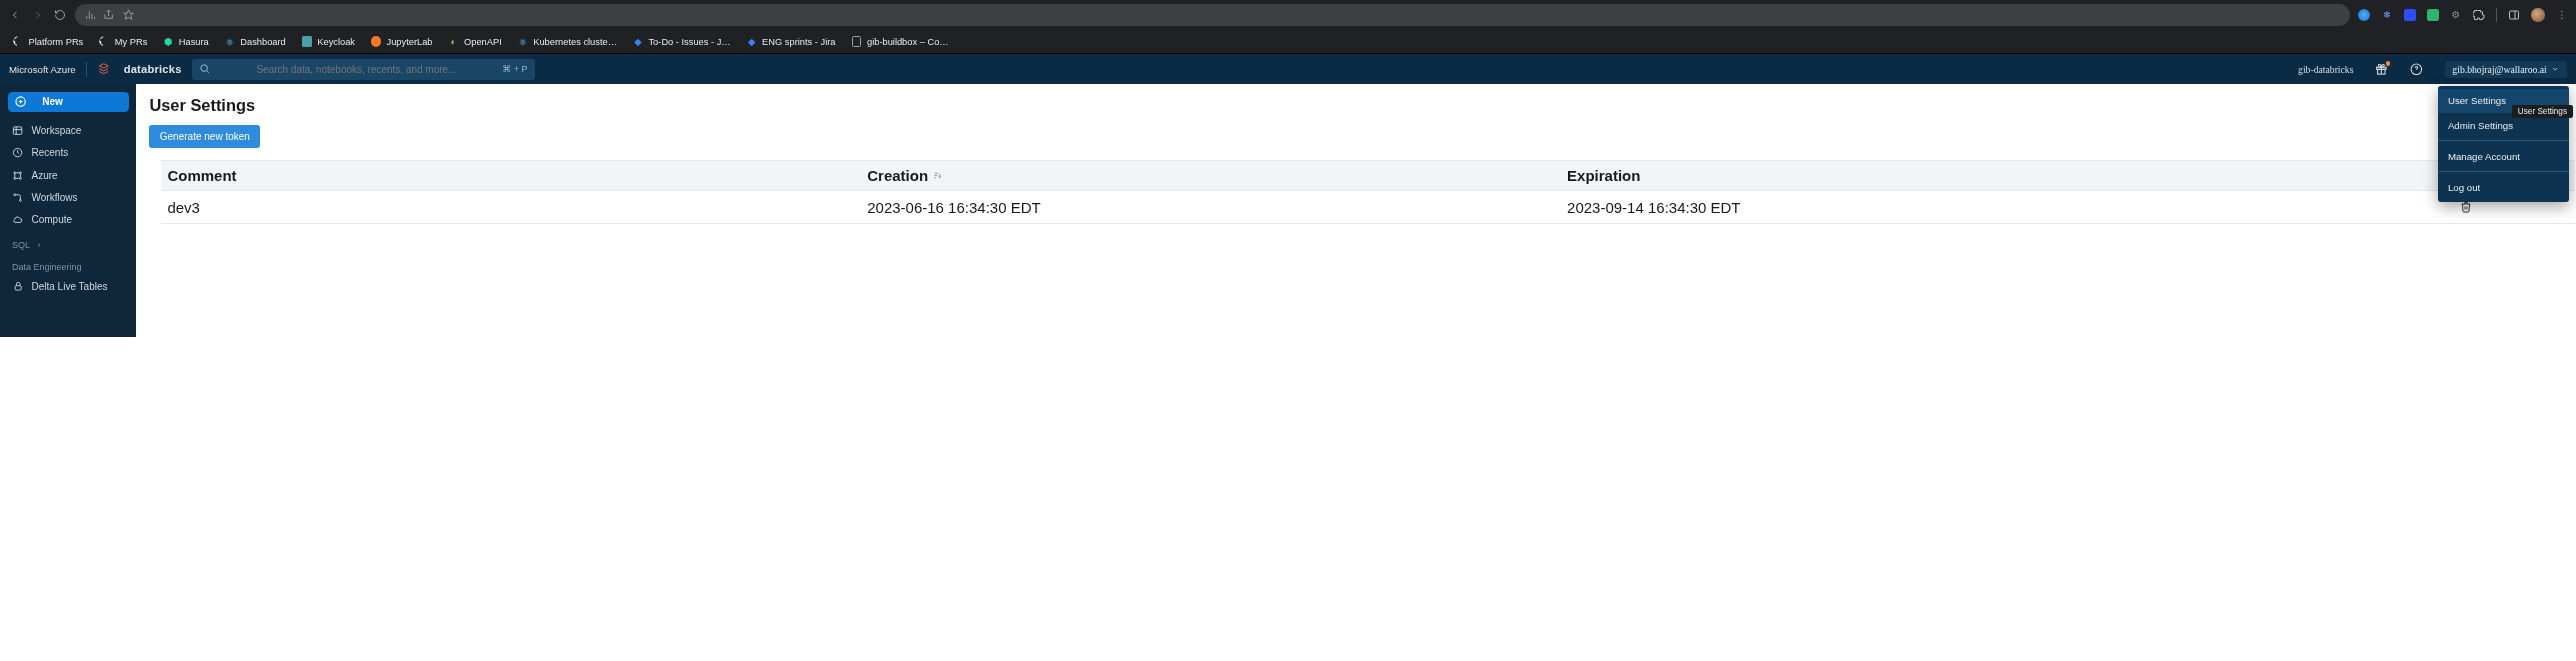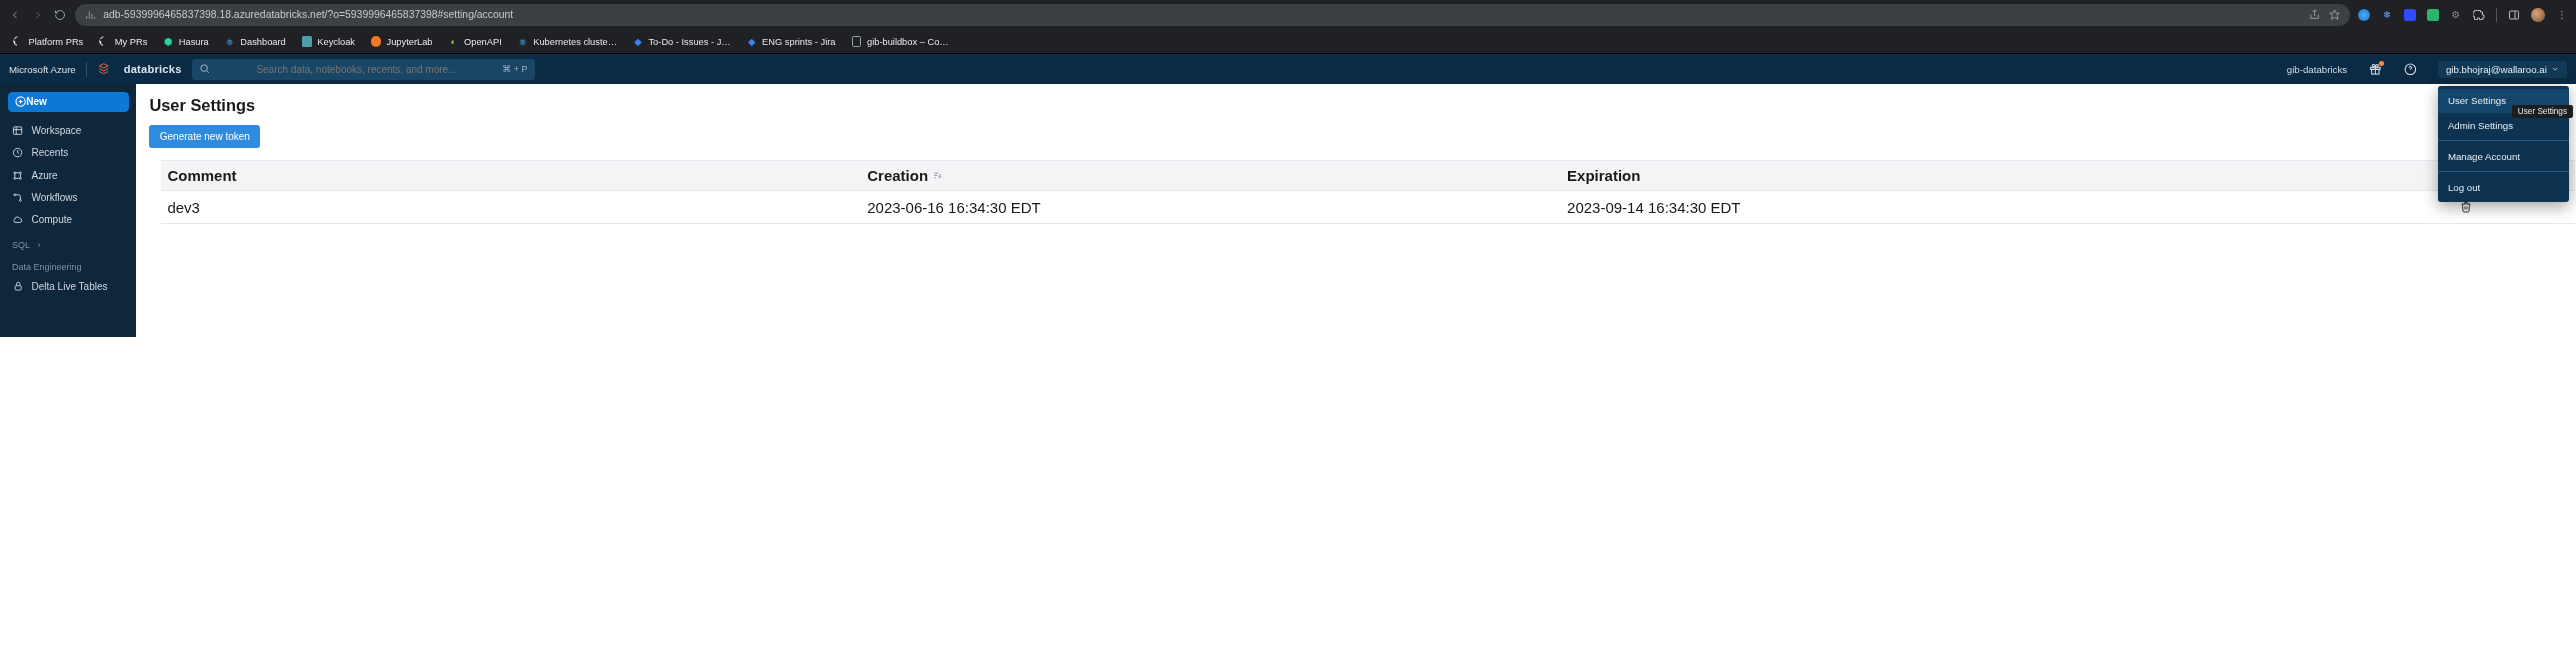--- a/index.html
+++ b/index.html
@@ -112,21 +112,21 @@
     padding:0 7.5px;
     flex:0 1 343px;
     color:#b9c9d5;
     position: relative;
   }
   .searchbox input {
     flex:1; background:transparent; border:0; outline:0; color:#e6edf3; font-size:10px;text-align:center;
   }
   .searchbox .shortcut { font-size:9px; color:#9db4c5; }
   .topbar-spacer { flex:1; }
-  .topbar-right { display:flex; align-items:center; gap:22px; }
+  .topbar-right { display:flex; align-items:center; gap:22px;font-family:Liberation Serif, serif; }
   .ws-name { font-size:9.7px; color:#d4dee6; }
   .gift { position:relative; }
   .gift .dot { position:absolute; top:-1.5px; right:-2.2px; width:4.5px; height:4.5px; border-radius:50%; background:#ff8a3d; }
   .user-pill {
     display:flex; align-items:center; gap:4.5px;
     background: #123a56; color:#e6edf3;
     padding:3px 7.5px; border-radius:3px; font-size:9.7px;
     position: relative;
   }
   
@@ -135,21 +135,21 @@
     width: 136px;
     background: var(--sidebar-bg);
     color: var(--sidebar-text);
     padding: 7.5px 0;
     display:flex; flex-direction:column; gap:0;
   }
   .new-btn {
     margin: 0 7.5px 7.5px 7.5px;
     background: var(--new-btn-bg);
     color: #fff;
-    display:flex; align-items:center; gap:0;
+    display:flex; align-items:center; gap:16px;
     padding:4.5px 7.5px; border-radius:4.5px; font-weight:600; font-size:10px;
   }
   .side-item {
     display:flex; align-items:center; gap:7.5px;
     padding:5.2px 12px; font-size:10px;
     color: var(--sidebar-text);
   }
   .side-item .icon { width:12px; height:12px; display:flex; align-items:center; justify-content:center; }
   .side-section {
     padding: 9px 12px 3px 12px; font-size:9px; color:#7e94a5; display:flex; align-items:center; gap:4.5px;
@@ -220,21 +220,20 @@
   </div>
   <div class="omnibox">
     <span class="lock">
       <svg width="10.4" height="10.4" viewBox="0 0 24 24" fill="none" stroke="currentColor" stroke-width="2">
           <line x1="4" y1="21" x2="4" y2="14"></line>
           <line x1="10" y1="21" x2="10" y2="3"></line>
           <line x1="16" y1="21" x2="16" y2="9"></line>
           <line x1="22" y1="21" x2="22" y2="16"></line>
         </svg>
     </span>
-    <span class="url">adb-5939996465837398.18.azuredatabricks.net/?o=5939996465837398#setting/account</span>
     <span class="tail">
       <span>
         <svg width="11.2" height="11.2" viewBox="0 0 24 24" fill="none" stroke="currentColor" stroke-width="2">
             <path d="M4 12v8h16v-8"></path>
             <polyline points="16 6 12 2 8 6"></polyline>
             <line x1="12" y1="2" x2="12" y2="15"></line>
           </svg>
       </span>
       <span>
         <svg width="11.2" height="11.2" viewBox="0 0 24 24" fill="none" stroke="currentColor" stroke-width="2">

